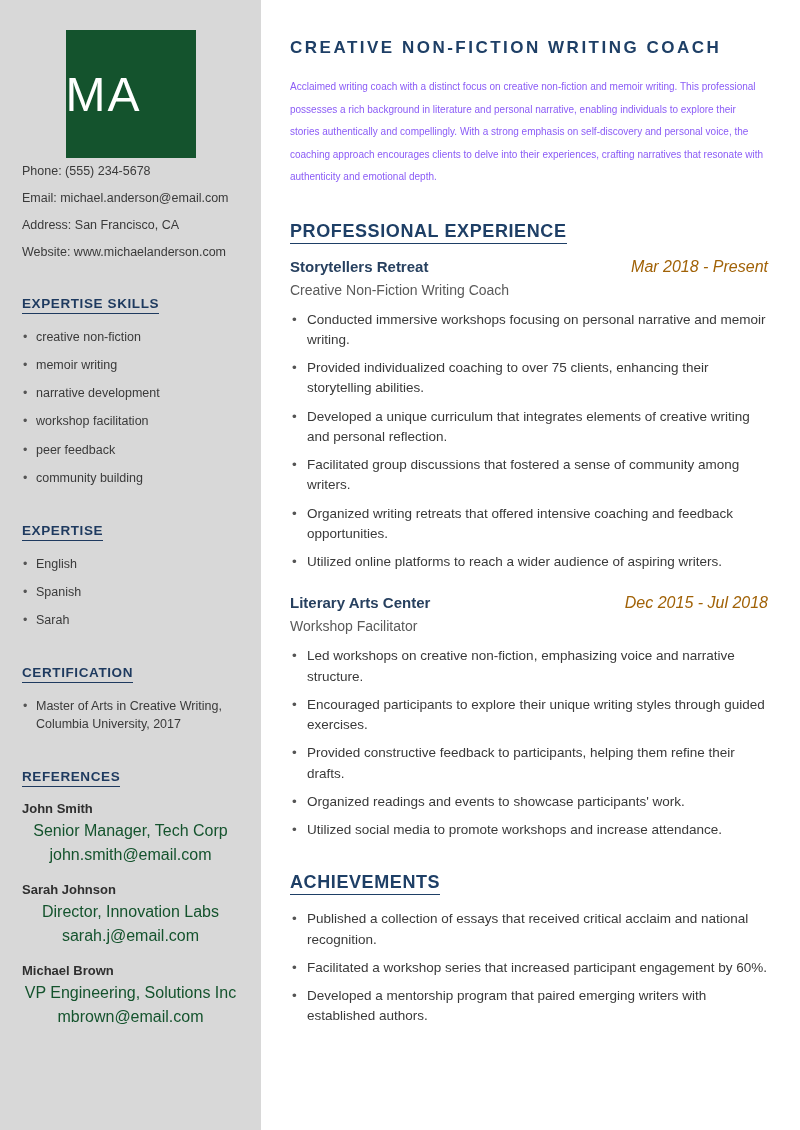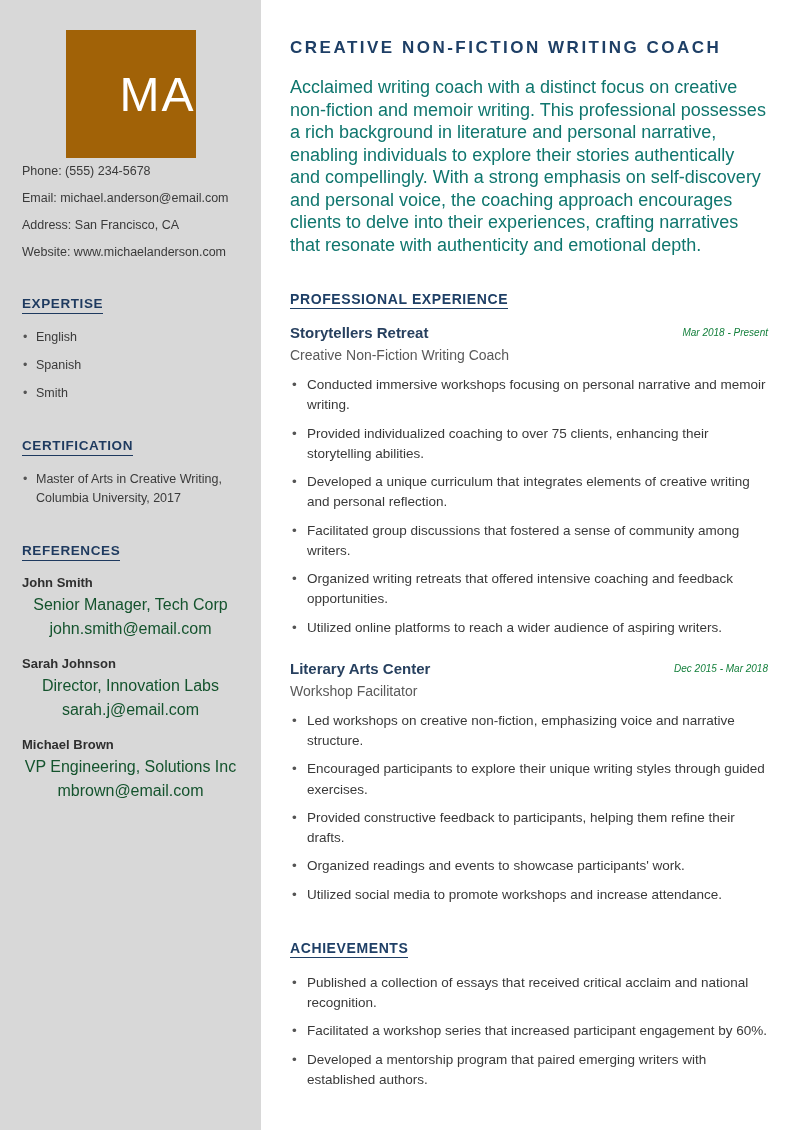--- a/index.html
+++ b/index.html
@@ -22,24 +22,24 @@
     width: 261px;
     min-width: 261px;
     height: 100%;
     background: #d8d8d8;
     padding: 30px 22px 20px 22px;
   }
   .monogram {
     width: 130px;
     height: 128px;
     margin: 0 auto;
-    background: #a16207;
+    background: #14532d;
     display: flex;
     align-items: center;
-    justify-content: flex-end;
+    justify-content: flex-start;
   }
   .monogram span {
     color: #ffffff;
     font-size: 48px;
     font-weight: 400;
     letter-spacing: 2px;
   }
   .contact { margin-top: 6px; }
   .contact-line {
     font-size: 12.5px;
@@ -102,52 +102,52 @@
   }
   .headline {
     margin-top: 14px;
     font-size: 17px;
     font-weight: 600;
     color: #1e3f66;
     letter-spacing: 2.5px;
   }
   .summary {
     margin-top: 18px;
-    font-size: 18px;
-    color: #0f766e;
+    font-size: 10px;
+    color: #8b5cf6;
     line-height: 22.5px;
   }
   .section-heading {
     margin-top: 26px;
     margin-bottom: 14px;
   }
   .section-heading span {
     display: inline-block;
-    font-size: 14px;
+    font-size: 18px;
     font-weight: 700;
     color: #1e3f66;
     letter-spacing: 0.6px;
     border-bottom: 1.5px solid #1e3f66;
     padding-bottom: 1px;
   }
   .job { margin-bottom: 22px; }
   .job-header {
     display: flex;
     justify-content: space-between;
-    align-items: center;
+    align-items: flex-start;
   }
   .company {
     font-size: 15px;
     font-weight: 700;
     color: #27405f;
   }
   .dates {
-    font-size: 10px;
+    font-size: 16px;
     font-style: italic;
-    color: #15803d;
+    color: #a16207;
   }
   .role {
     margin-top: 6px;
     font-size: 14px;
     color: #5a5a5a;
   }
   ul.bullets {
     list-style: none;
     margin-top: 12px;
   }
@@ -176,27 +176,38 @@
       <span>MA</span>
     </div>
 
     <div class="contact">
       <div class="contact-line">Phone: (555) 234-5678</div>
       <div class="contact-line">Email: michael.anderson@email.com</div>
       <div class="contact-line">Address: San Francisco, CA</div>
       <div class="contact-line">Website: www.michaelanderson.com</div>
     </div>
 
+    <section class="side-section">
+      <div class="side-heading">EXPERTISE SKILLS</div>
+      <ul class="side-list">
+          <li>creative non-fiction</li>
+          <li>memoir writing</li>
+          <li>narrative development</li>
+          <li>workshop facilitation</li>
+          <li>peer feedback</li>
+          <li>community building</li>
+        </ul>
+    </section>
 
     <section class="side-section">
       <div class="side-heading">EXPERTISE</div>
       <ul class="side-list">
           <li>English</li>
           <li>Spanish</li>
-          <li>Smith</li>
+          <li>Sarah</li>
         </ul>
     </section>
 
     <section class="side-section">
       <div class="side-heading">CERTIFICATION</div>
       <ul class="side-list">
           <li>Master of Arts in Creative Writing, Columbia University, 2017</li>
         </ul>
     </section>
 
@@ -241,21 +252,21 @@
           <li>Developed a unique curriculum that integrates elements of creative writing and personal reflection.</li>
           <li>Facilitated group discussions that fostered a sense of community among writers.</li>
           <li>Organized writing retreats that offered intensive coaching and feedback opportunities.</li>
           <li>Utilized online platforms to reach a wider audience of aspiring writers.</li>
         </ul>
     </div>
 
     <div class="job">
       <div class="job-header">
         <span class="company">Literary Arts Center</span>
-        <span class="dates">Dec 2015 - Mar 2018</span>
+        <span class="dates">Dec 2015 - Jul 2018</span>
       </div>
       <div class="role">Workshop Facilitator</div>
       <ul class="bullets">
           <li>Led workshops on creative non-fiction, emphasizing voice and narrative structure.</li>
           <li>Encouraged participants to explore their unique writing styles through guided exercises.</li>
           <li>Provided constructive feedback to participants, helping them refine their drafts.</li>
           <li>Organized readings and events to showcase participants' work.</li>
           <li>Utilized social media to promote workshops and increase attendance.</li>
         </ul>
     </div>

